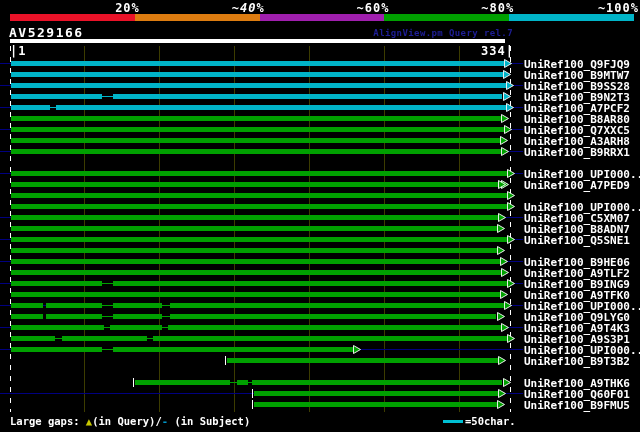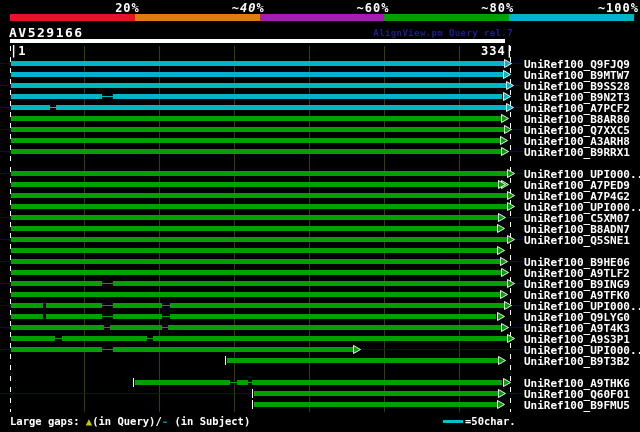--- a/index.html
+++ b/index.html
@@ -148,21 +148,20 @@
         <div class="bar" style="left: 11px; width: 487px; background: rgb(0, 160, 0);"></div>
         <svg width="8" height="9" viewBox="0 0 8 9" class="arrow" style="left: 498px;">
           <polygon points="0.5,0.5 7.5,4.5 0.5,8.5" fill="#00a000" stroke="#ffffff" stroke-width="0.9"></polygon>
         </svg>
       </div>
       <div class="arow" style="top: 191px;">
         <div class="bar" style="left: 11px; width: 496px; background: rgb(0, 160, 0);"></div>
         <svg width="8" height="9" viewBox="0 0 8 9" class="arrow" style="left: 507px;">
           <polygon points="0.5,0.5 7.5,4.5 0.5,8.5" fill="#00a000" stroke="#ffffff" stroke-width="0.9"></polygon>
         </svg>
-        <div class="rlabel" style="">UniRef100_A7P4G2</div>
       </div>
       <div class="arow" style="top: 202px;">
         <div class="bar" style="left: 11px; width: 496px; background: rgb(0, 160, 0);"></div>
         <svg width="8" height="9" viewBox="0 0 8 9" class="arrow" style="left: 507px;">
           <polygon points="0.5,0.5 7.5,4.5 0.5,8.5" fill="#00a000" stroke="#ffffff" stroke-width="0.9"></polygon>
         </svg>
         <div class="rlabel" style="">UniRef100_UPI000..</div>
       </div>
       <div class="arow" style="top: 213px;">
         <div class="bline" style="background: rgb(0, 0, 128);"></div>

